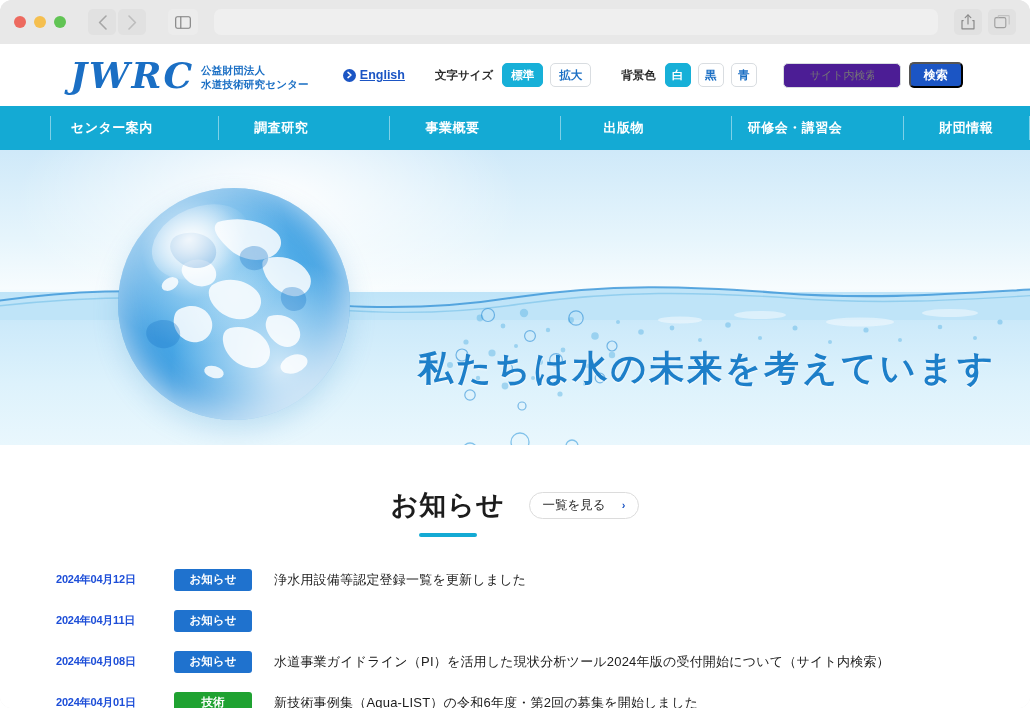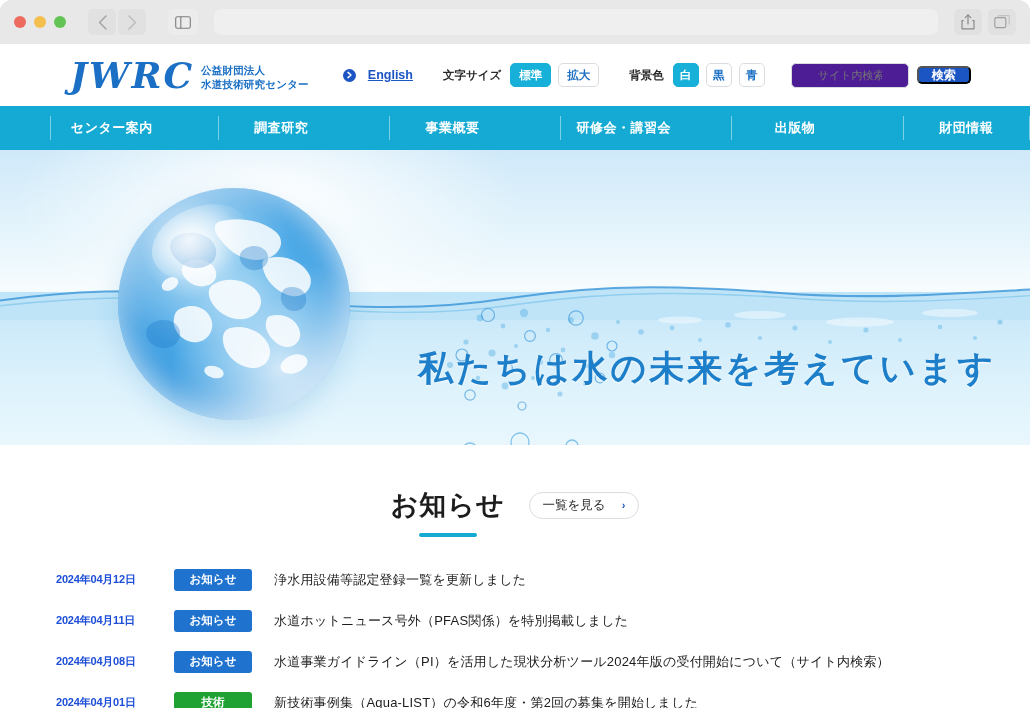--- a/index.html
+++ b/index.html
@@ -115,21 +115,21 @@
     color: #1b6fc4;
     font-weight: 700;
     letter-spacing: 0.2px;
     padding-bottom: 2px;
     white-space: nowrap;
   }
 
   .english-link {
     display: flex;
     align-items: center;
-    gap: 12px;
+    gap: 4px;
     margin-left: 34px;
     text-decoration: none;
   }
   .eng-icon {
     width: 13px; height: 13px;
     border-radius: 50%;
     background: #1b55c4;
     display: flex; align-items: center; justify-content: center;
     flex: 0 0 auto;
   }
@@ -188,21 +188,21 @@
     border-radius: 5px;
     background: #4c1d95;
     font-size: 11px;
     color: #9aa0a6;
     padding: 0 26px;
     font-family: "Liberation Sans", sans-serif;
     display: flex;
     align-items: center;
   }
   .search-btn {
-    height: 18px;
+    height: 26px;
     background: #1b55c4;
     color: #ffffff;
     border-radius: 5px;
     font-size: 12px;
     font-weight: 700;
     padding: 0 13px;
     display: flex;
     align-items: center;
     justify-content: center;
   }
@@ -491,22 +491,22 @@
       <div class="search-group">
         <input class="search-input" type="text" placeholder="サイト内検索" style="">
         <button class="search-btn">検索</button>
       </div>
     </header>
 
     <nav class="global-nav">
       <a class="nav-item nav-w1">センター案内</a>
       <a class="nav-item nav-w3">調査研究</a>
       <a class="nav-item nav-w2">事業概要</a>
+      <a class="nav-item nav-w5">出版物</a>
       <a class="nav-item nav-w4">研修会・講習会</a>
-      <a class="nav-item nav-w5">出版物</a>
       <a class="nav-item nav-w6">財団情報</a>
     </nav>
 
     <section class="hero">
       <div class="hero-sky"></div>
       <div class="water-band"></div>
 
       <svg class="wave-line" viewBox="0 0 1050 40" preserveAspectRatio="none">
         <path d="M0,22 C80,10 150,8 230,16 C330,26 420,34 520,18 C620,3 700,6 790,13 C880,20 960,14 1050,9 L1050,40 L0,40 Z" fill="#bfe4f8"></path>
         <path d="M0,22 C80,10 150,8 230,16 C330,26 420,34 520,18 C620,3 700,6 790,13 C880,20 960,14 1050,9" fill="none" stroke="#2f8fd6" stroke-width="2.1" opacity="0.75"></path>
@@ -623,21 +623,20 @@
 
         <div class="news-row">
           <span class="news-date">2024年04月12日</span>
           <span class="news-badge badge-info">お知らせ</span>
           <span class="news-text">浄水用設備等認定登録一覧を更新しました</span>
         </div>
 
         <div class="news-row">
           <span class="news-date">2024年04月11日</span>
           <span class="news-badge badge-info">お知らせ</span>
-          <span class="news-text">水道ホットニュース号外（PFAS関係）を特別掲載しました</span>
         </div>
 
         <div class="news-row">
           <span class="news-date">2024年04月08日</span>
           <span class="news-badge badge-info">お知らせ</span>
           <span class="news-text">水道事業ガイドライン（PI）を活用した現状分析ツール2024年版の受付開始について（サイト内検索）</span>
         </div>
 
         <div class="news-row">
           <span class="news-date">2024年04月01日</span>

